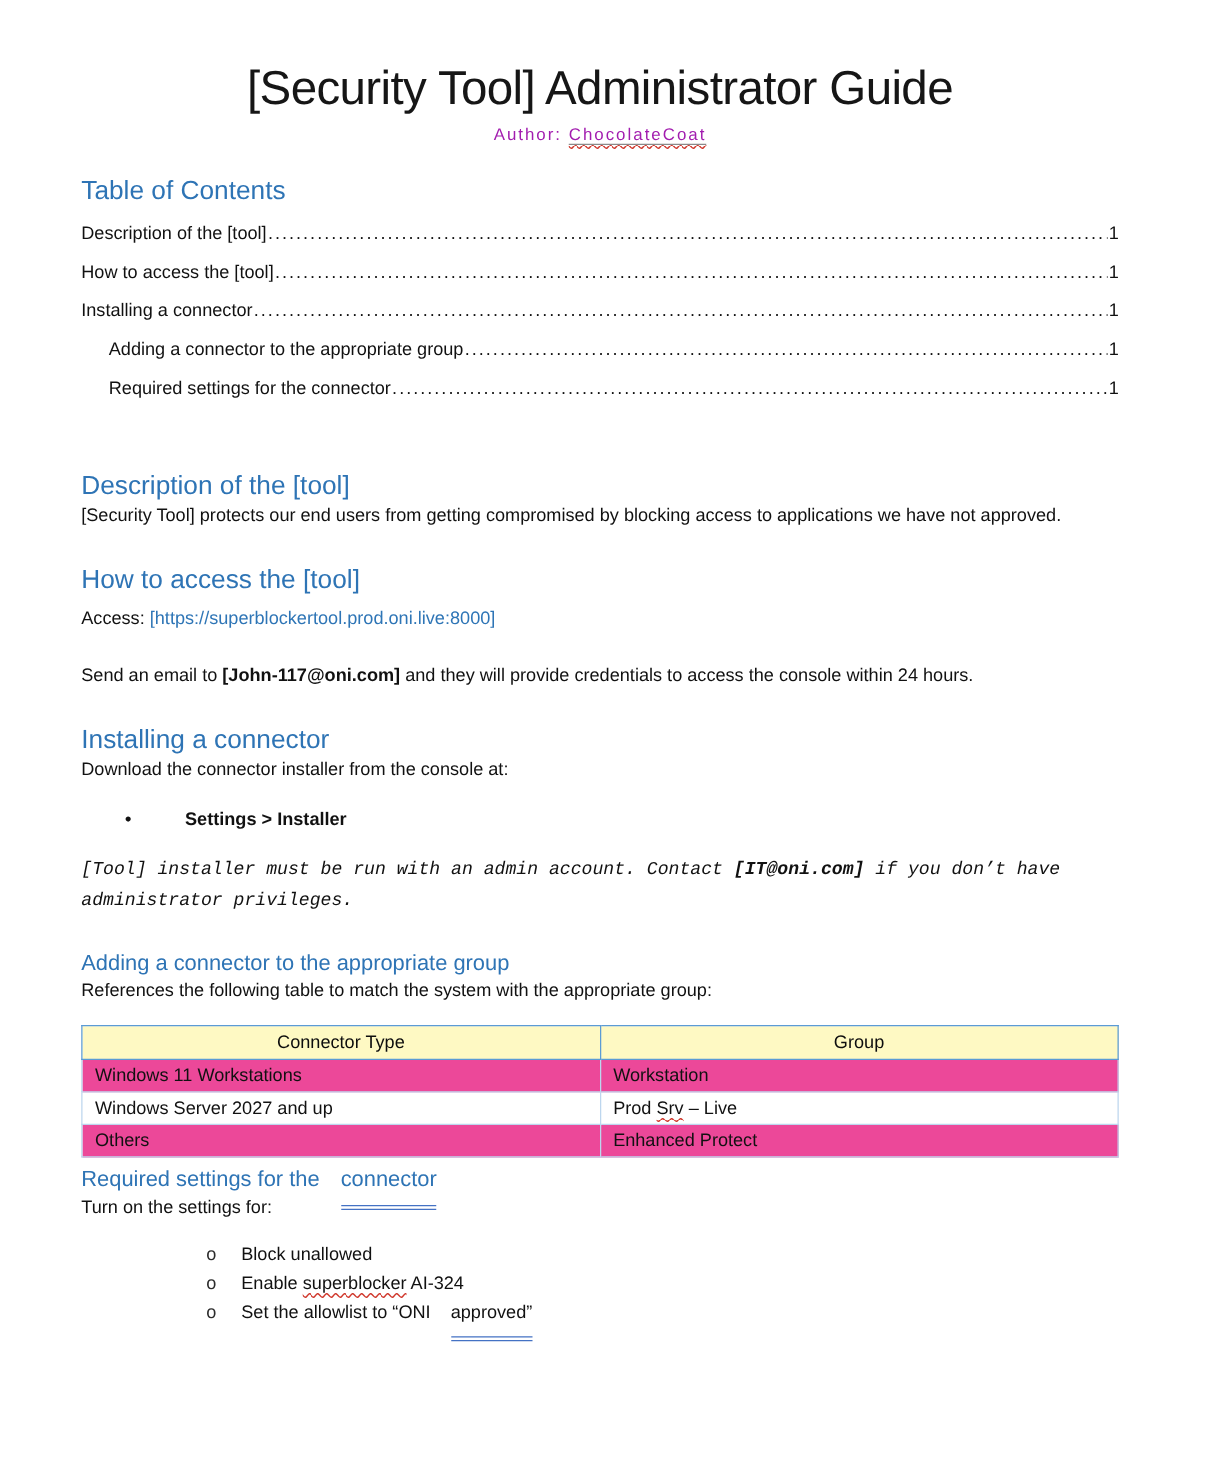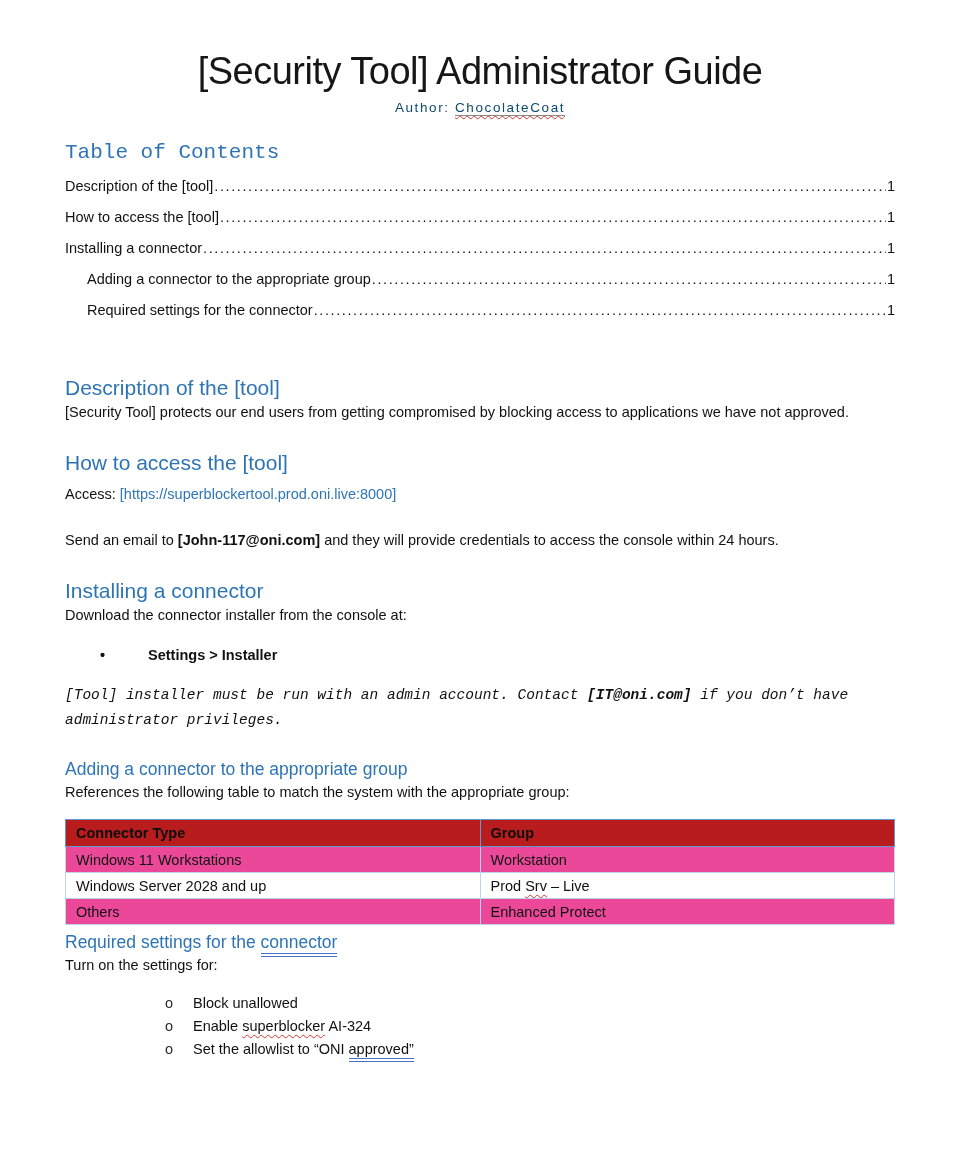--- a/index.html
+++ b/index.html
@@ -23,21 +23,21 @@
     font-size: 38px;
     font-weight: 400;
     letter-spacing: -0.5px;
     color: #161616;
   }
   .author-line {
     margin: 7px 0 0 0;
     text-align: center;
     font-size: 13.5px;
     letter-spacing: 1.6px;
-    color: #0c4a6e;
+    color: #a21caf;
   }
   .author-underline { border-bottom: 1px solid #8a8a8a; padding-bottom: 0px; }
   .squiggle-red {
     text-decoration: underline wavy #d0382c;
     text-decoration-thickness: 1px;
     text-underline-offset: 3px;
   }
 
   
   .h1-blue {
@@ -47,21 +47,21 @@
     margin: 0;
   }
   .h2-blue {
     font-size: 17.5px;
     font-weight: 400;
     color: #2E74B5;
     margin: 0;
   }
 
   
-  .toc-heading { margin-top: 26px; margin-bottom: 14px; font-family: Liberation Mono, monospace; }
+  .toc-heading { margin-top: 26px; margin-bottom: 14px; }
   .toc { font-size: 14.5px; color: #111111; }
   .toc-row { display: flex; align-items: baseline; margin-bottom: 15px; cursor: default; }
   .toc-row.lvl2 { padding-left: 22px; }
   .toc-label { white-space: nowrap; }
   .toc-dots { flex: 1; overflow: hidden; white-space: nowrap; margin: 0 1px; }
   .toc-dots::after {
     content: "..................................................................................................................................................................................................................................................................................................................";
     letter-spacing: 1.6px;
     color: #111111;
   }
@@ -87,40 +87,41 @@
 
   
   .grp-table {
     width: 100%;
     margin-top: 14px;
     border-collapse: collapse;
     font-size: 14.5px;
     table-layout: fixed;
   }
   .grp-table th {
-    background: #b91c1c;
+    background: #fef9c3;
     color: #0d0d0d;
-    font-weight: 700;
-    text-align: left;
+    font-weight: 400;
+    text-align: center;
     padding: 2px 10px;
     height: 22px;
     border: 1px solid #5B9BD5;
   }
   .grp-table td {
     padding: 2px 10px;
     height: 21px;
     border: 1px solid #BDD6EE;
   }
   .grp-table tr.band td { background: #ec4899; }
   .grp-table tr.plain td { background: #ffffff; }
 
   
   .sugg-blue {
     border-bottom: 4px double #4472C4;
-    padding-bottom: 1px;
+    padding-bottom: 11px;
+    margin-left: 12px;
   }
 
   .required-heading { margin-top: 7px; }
 
   
   .sub-bullets { margin-top: 14px; }
   .sub-bullet { display: flex; line-height: 23px; }
   .sub-marker { width: 28px; padding-left: 100px; color: #2b2b2b; }
 
   .important { margin-top: 22px; font-weight: 700; line-height: 25px; }
@@ -184,21 +185,21 @@
     <tbody>
         <tr>
       <th>Connector Type</th>
       <th>Group</th>
     </tr>
     <tr class="band">
       <td>Windows 11 Workstations</td>
       <td>Workstation</td>
     </tr>
     <tr class="plain">
-      <td>Windows Server 2028 and up</td>
+      <td>Windows Server 2027 and up</td>
       <td><span>Prod </span><span class="squiggle-red">Srv</span><span> – Live</span></td>
     </tr>
     <tr class="band">
       <td>Others</td>
       <td>Enhanced Protect</td>
     </tr>
   </tbody>
     </table>
 
   <h3 class="h2-blue required-heading"><span>Required settings for the </span><span class="sugg-blue">connector</span></h3>

